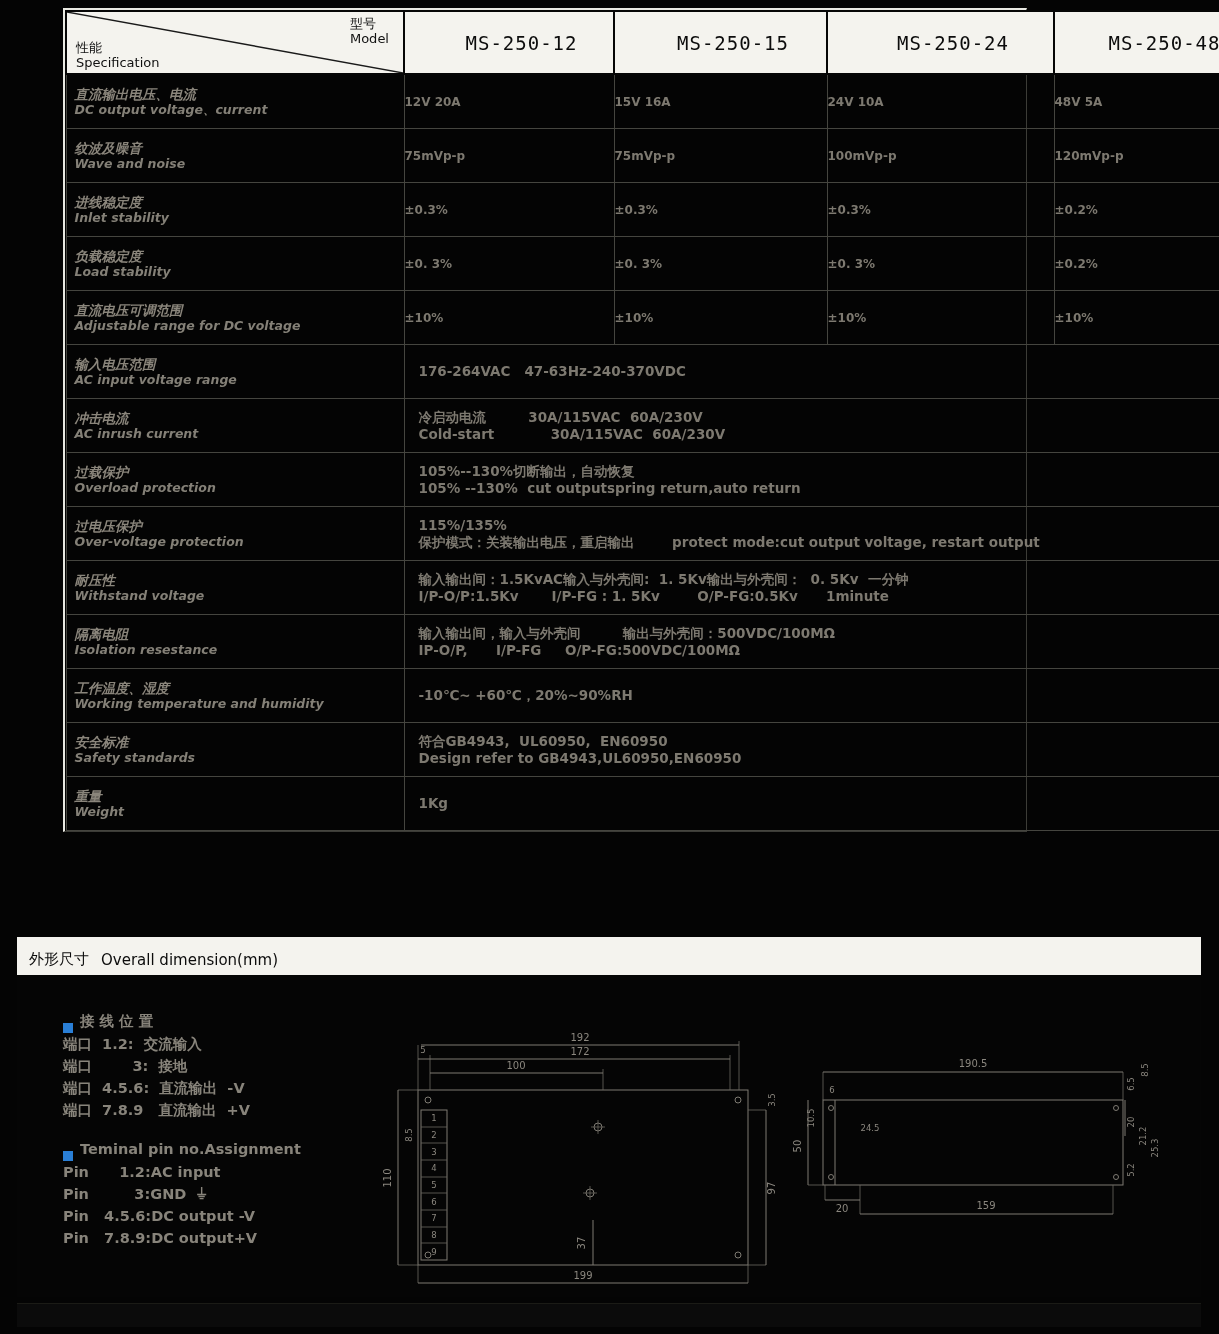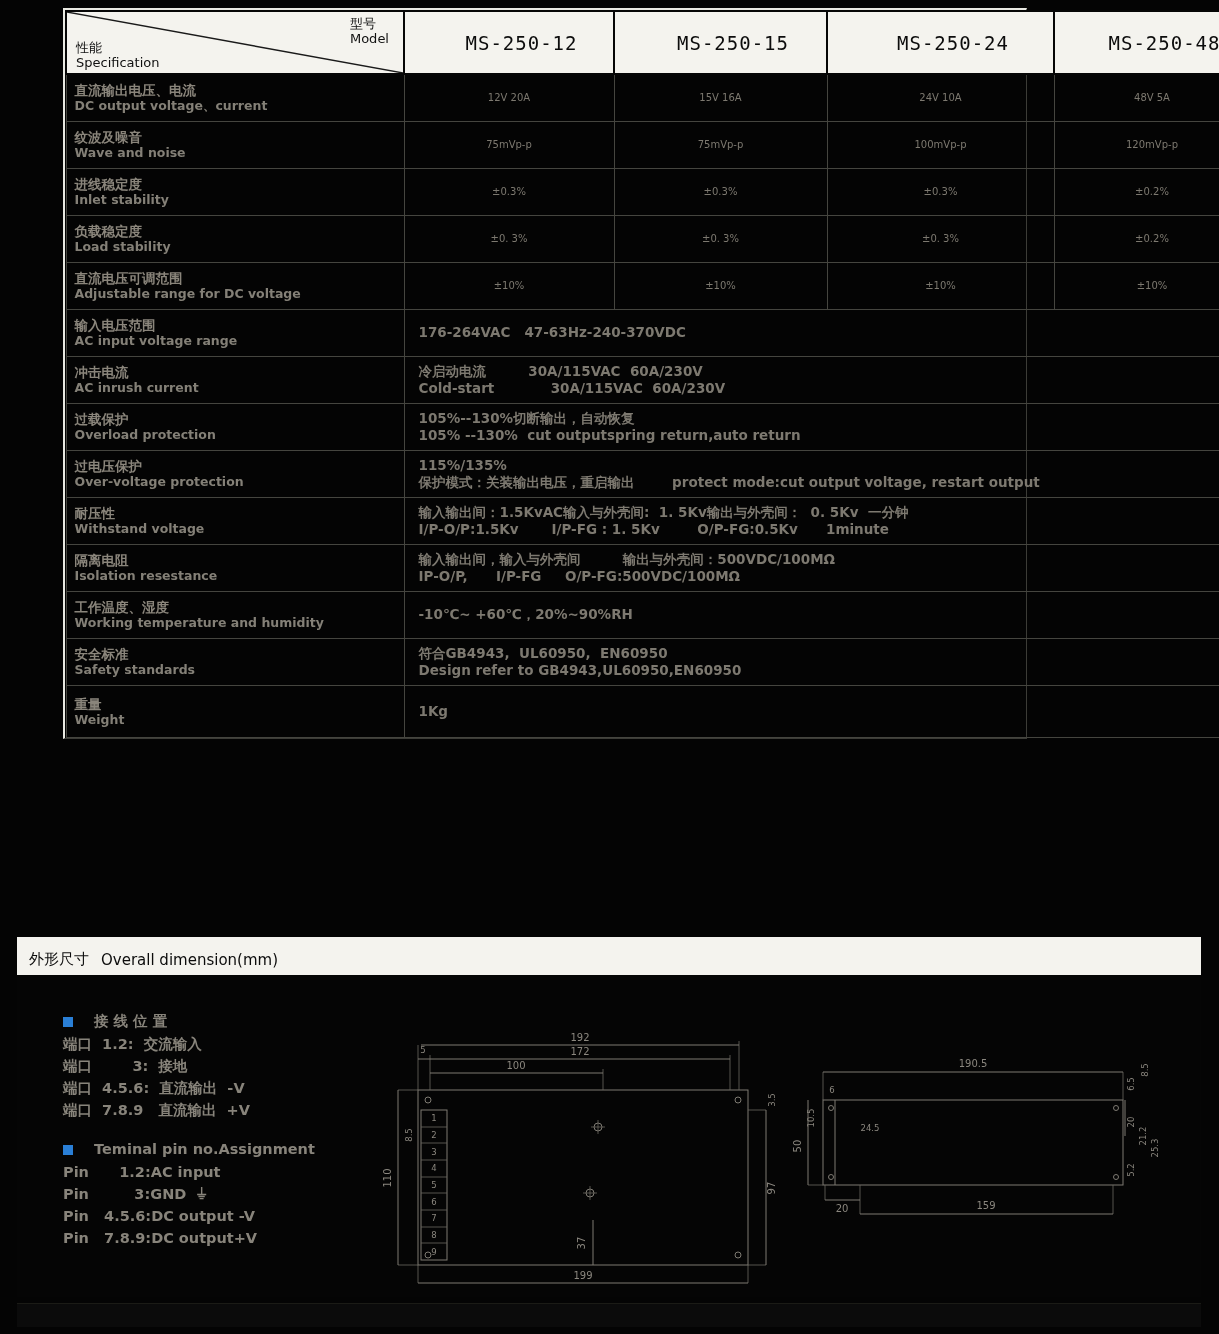--- a/index.html
+++ b/index.html
@@ -12,34 +12,34 @@
   table.spec td, table.spec th { border:1px solid #45453f; }
   tr.head th { background:#f4f3ee; color:#0c0c0c; height:63px; border:2px solid #060606; vertical-align:middle; }
   th.model-cell { font-family:"DejaVu Sans Mono", monospace; font-size:19px; font-weight:normal; letter-spacing:1px;padding-left:25px; }
   th.diag { position:relative; background:#f4f3ee; }
   th.diag svg.diagline { position:absolute; left:0; top:0; width:100%; height:100%; }
   .model-l { position:absolute; top:4px; right:14px; text-align:left; font-size:13px; font-weight:normal; color:#101010; line-height:15px; }
   .spec-l  { position:absolute; bottom:3px; left:9px; text-align:left; font-size:13px; font-weight:normal; color:#101010; line-height:15px; }
 
   tr.r { height:47px; }
   tr.r.tall { height:52px; }
-  td.lab { padding:3px 8px; vertical-align:middle; }
+  td.lab { padding:11px 8px; vertical-align:middle;font-style:italic; }
   td.lab .zh { color:#8a857b; font-size:13.5px; font-weight:bold; line-height:16px; }
   td.lab .en { color:#848077; font-size:12.5px; font-weight:bold; line-height:15px; }
-  td.val { color:#7d7970; text-align:center; font-size:10px; font-weight:normal; }
+  td.val { color:#7d7970; text-align:left; font-size:12px; font-weight:bold; }
   td.spanval { color:#7d7970; padding:3px 14px; vertical-align:middle; font-size:13.5px; font-weight:bold; }
   td.spanval .l1, td.spanval .l2 { white-space:pre; line-height:17px; }
   td.spanval .l2:empty { display:none; }
 
   
   .dim-bar { position:absolute; left:17px; top:937px; width:1184px; height:45px; background:#f4f3ee; color:#0c0c0c; display:flex; align-items:center; gap:12px; padding:0 12px; font-size:15px; }
   .dim-panel { position:absolute; left:17px; top:975px; width:1184px; height:322px; background:#050505; }
 
   .notes { position:absolute; left:46px; top:35px; color:#88847b; font-weight:bold; font-size:14.5px; }
-  .note-head { display:flex; align-items:center; gap:21px; line-height:23px; }
+  .note-head { display:flex; align-items:flex-end; gap:7px; line-height:23px; }
   .note-head.second { margin-top:17px; }
   .bullet { display:inline-block; width:10px; height:10px; background:#2a7fd6; }
   .note-line { white-space:pre; line-height:22px; }
 
   svg.drawings { position:absolute; left:351px; top:25px; }
   .dln { stroke:#7e7a72; stroke-width:1; fill:none; }
   .dthin { stroke:#6b675f; stroke-width:0.8; fill:none; }
   .dt { fill:#8b877f; font-size:10px; font-family:"DejaVu Sans", sans-serif; text-anchor:middle; }
   .dts { fill:#8b877f; font-size:8.5px; font-family:"DejaVu Sans", sans-serif; text-anchor:middle; }
   .pin { fill:#8b877f; font-size:8.5px; font-family:"DejaVu Sans", sans-serif; text-anchor:middle; }

